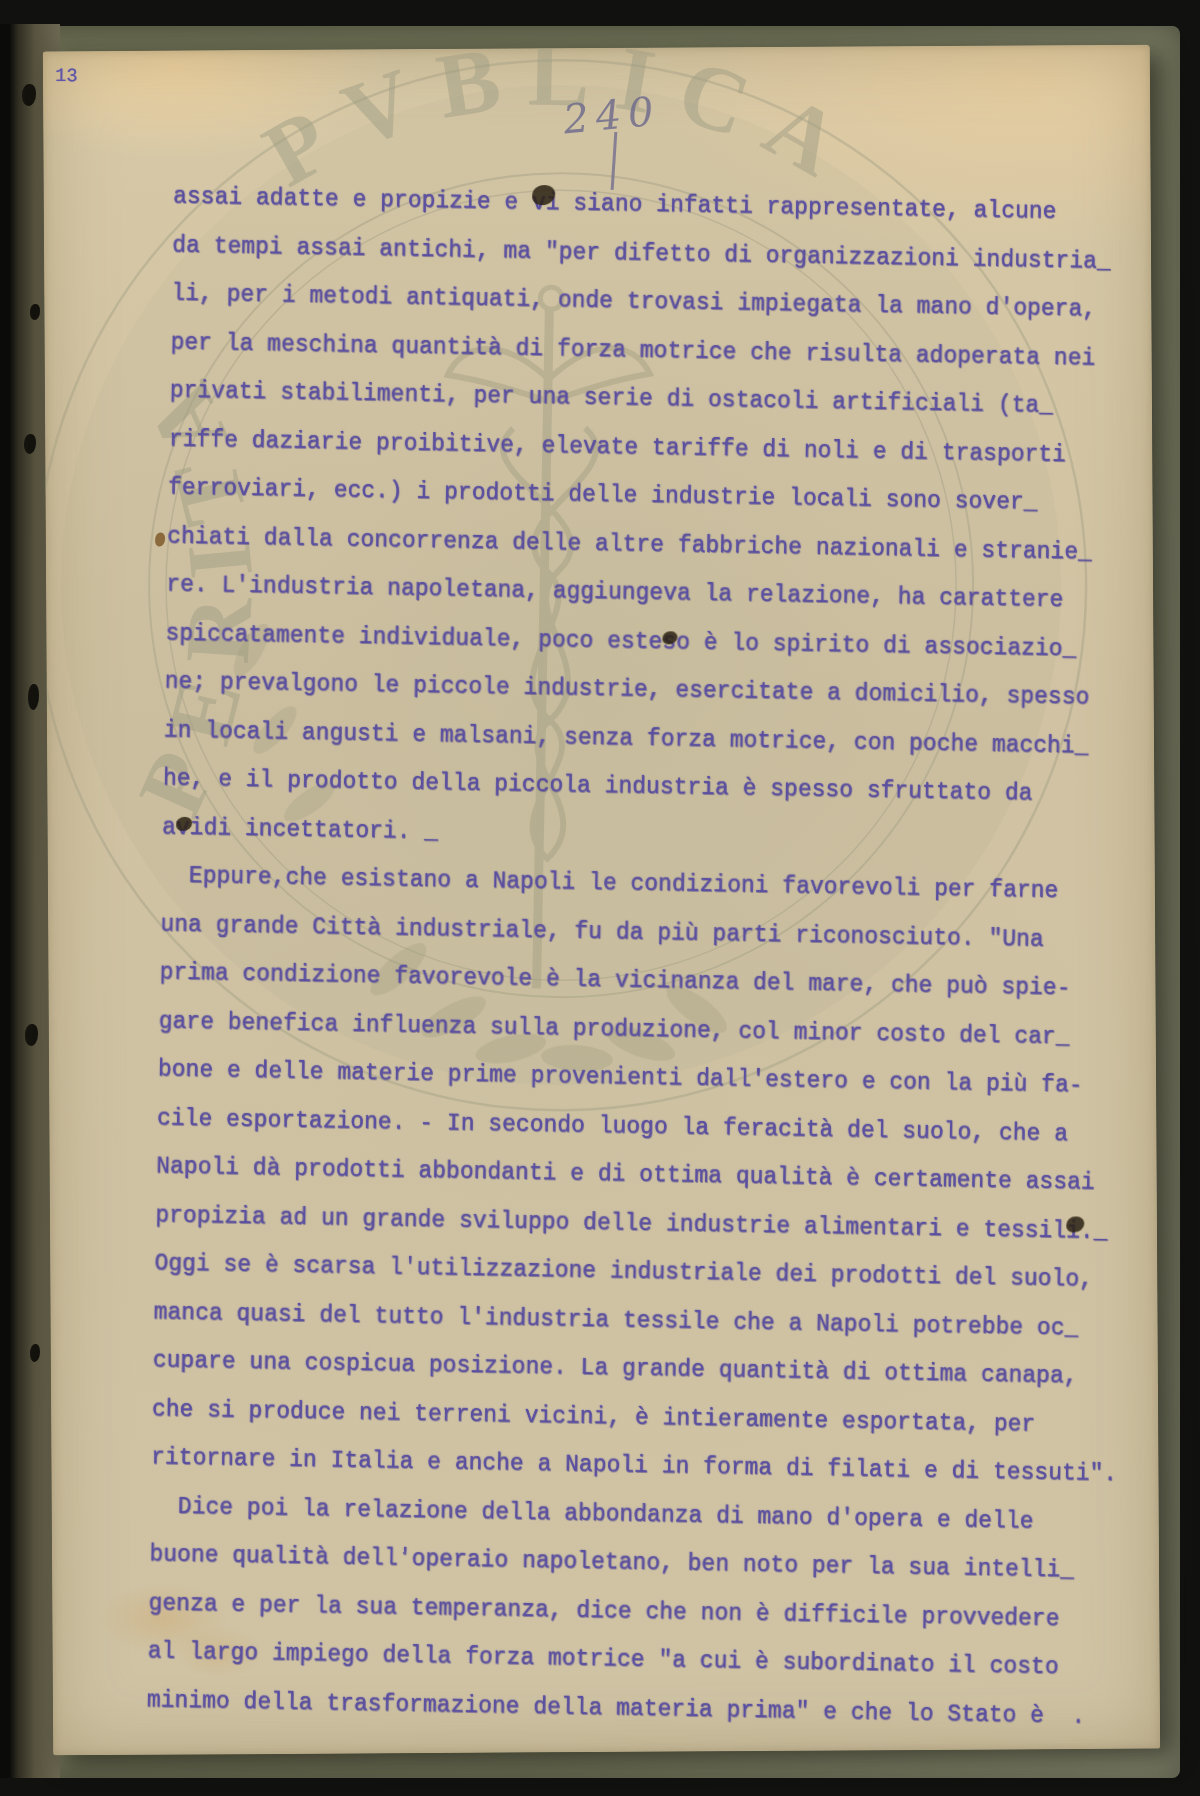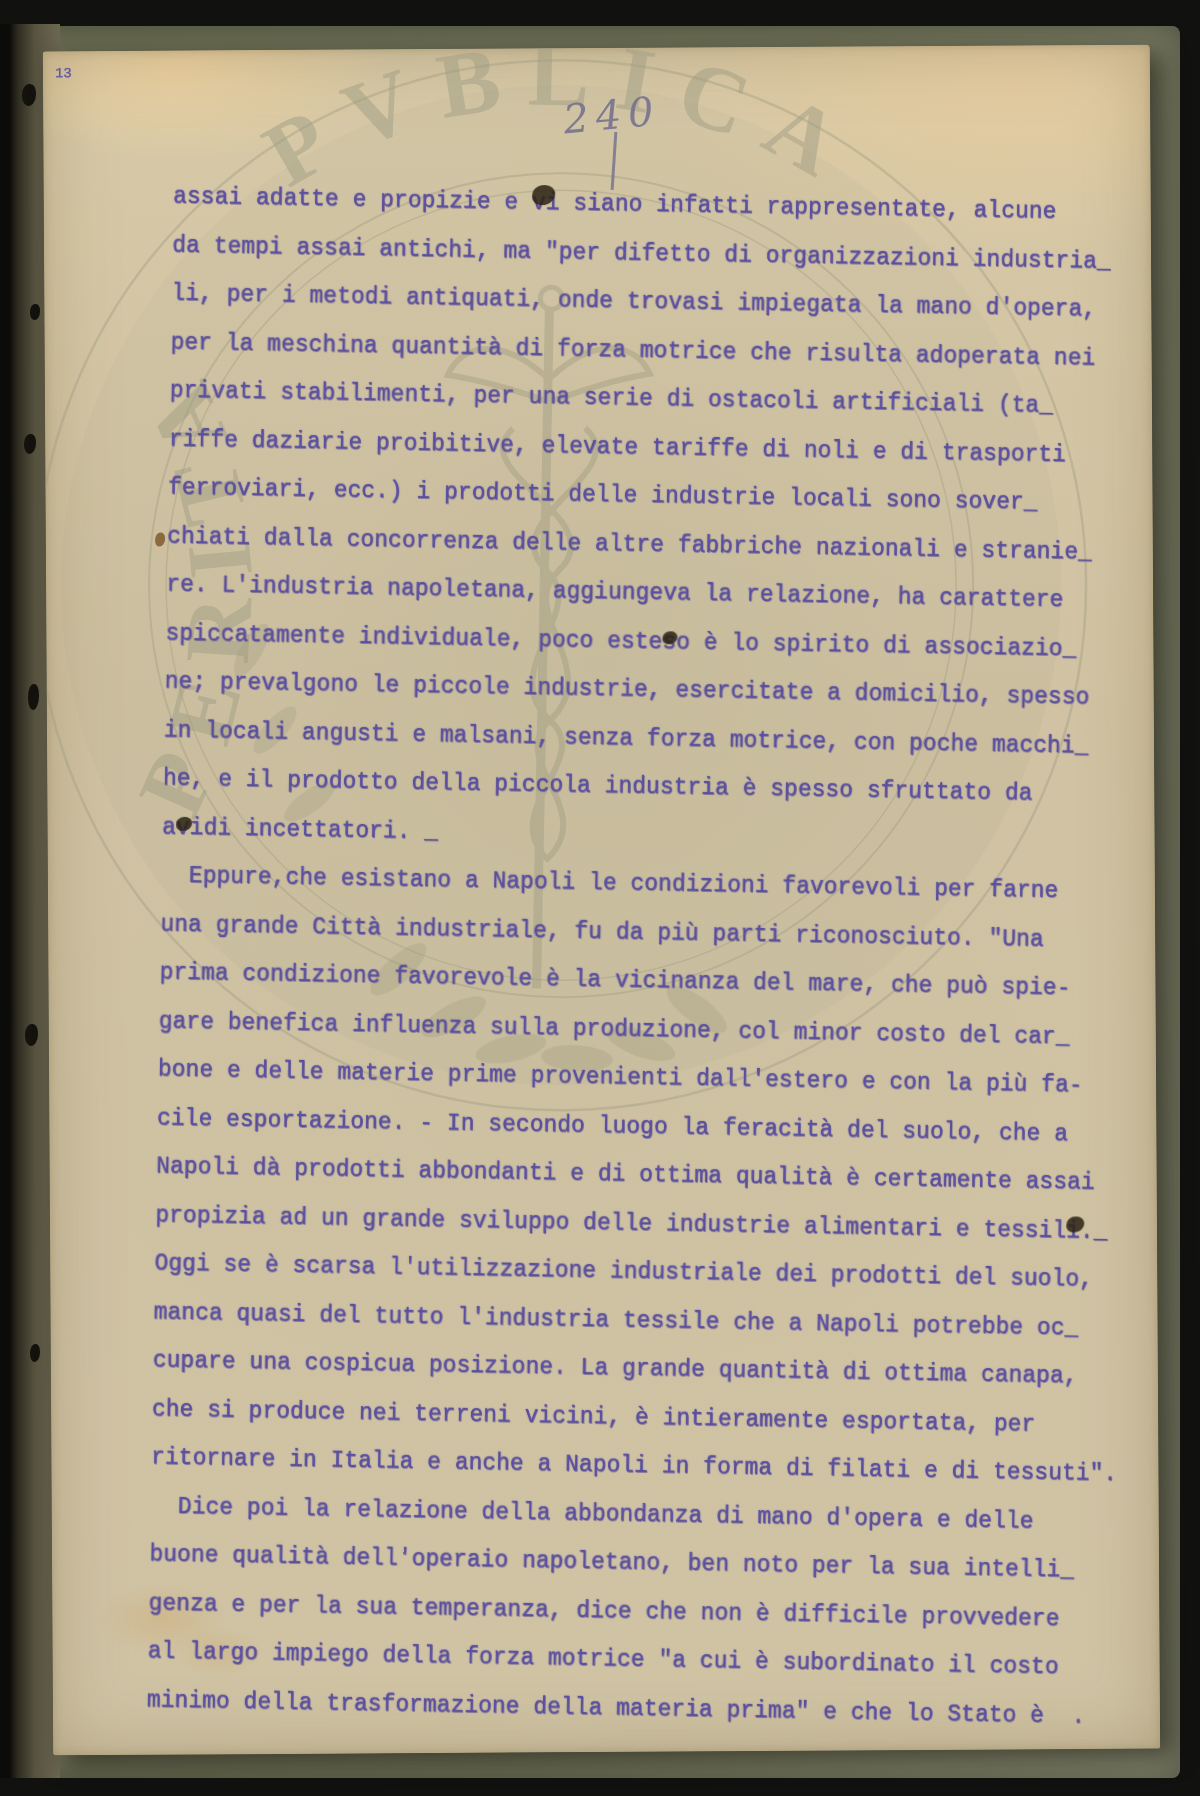--- a/index.html
+++ b/index.html
@@ -21,21 +21,21 @@
            radial-gradient(ellipse 430px 430px at 50% 36%,rgba(184,179,150,.28),rgba(184,179,150,0) 72%),
            radial-gradient(ellipse 820px 520px at 44% 62%,rgba(197,189,158,.3),rgba(197,189,158,0) 76%),
            radial-gradient(ellipse 95px 52px at 10% 92%,rgba(205,160,95,.32),rgba(205,160,95,0) 70%),
            radial-gradient(ellipse 64px 38px at 15% 94%,rgba(205,160,95,.28),rgba(205,160,95,0) 70%),
            linear-gradient(180deg,#d7c9a7 0%,#d0c2a2 40%,#cfc3a4 100%);
          box-shadow:inset 0 0 70px rgba(124,104,64,.35),inset 0 0 10px rgba(110,92,55,.28),
                     12px 8px 24px rgba(12,12,8,.55);}
   .stamp{position:absolute;left:0;top:0;pointer-events:none;}
   .pagenum{position:absolute;left:12px;top:14px;
          font-family:"Liberation Mono","DejaVu Sans Mono",monospace;
-         font-size:14px;color:#6056a8;text-shadow:0 0 1px rgba(96,86,168,.8);
+         font-size:19px;color:#6056a8;text-shadow:0 0 1px rgba(96,86,168,.8);
          transform:rotate(1deg);}
   .handnum{position:absolute;left:520px;top:44px;
          font-family:"DejaVu Serif","Liberation Serif",serif;font-style:italic;
          font-size:40px;letter-spacing:7px;color:rgba(110,106,140,.82);
          transform:rotate(-5deg);}
   .handtail{position:absolute;left:569px;top:84px;width:2.5px;height:58px;
          background:rgba(110,106,140,.75);transform:rotate(4deg);}
   .textblock{position:absolute;left:130px;top:122px;width:985px;
          transform:rotate(1.35deg);transform-origin:0 0;
          font-family:"Liberation Mono","DejaVu Sans Mono",monospace;

